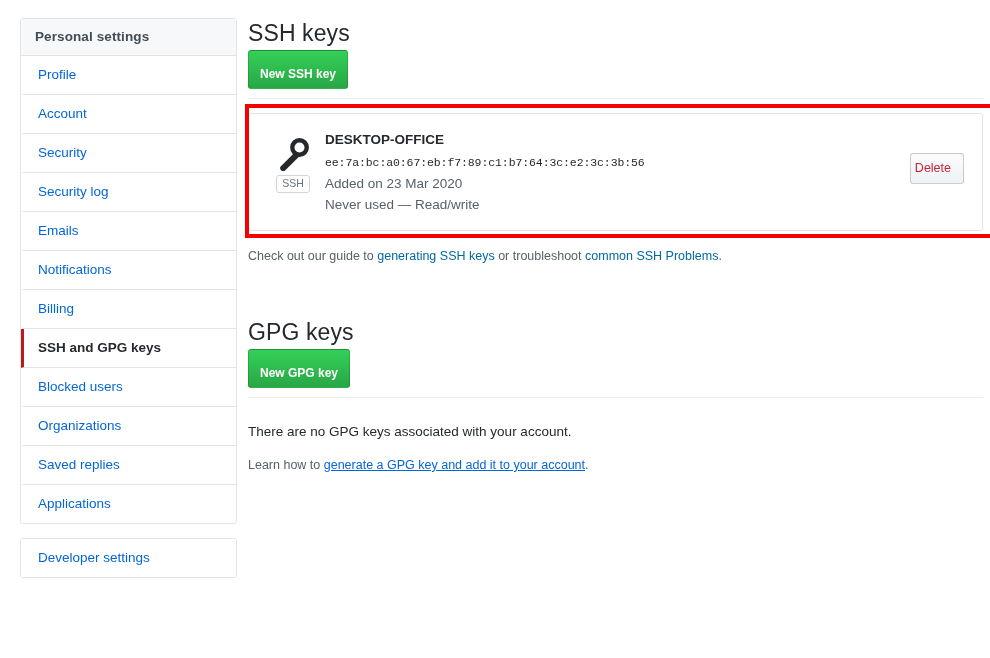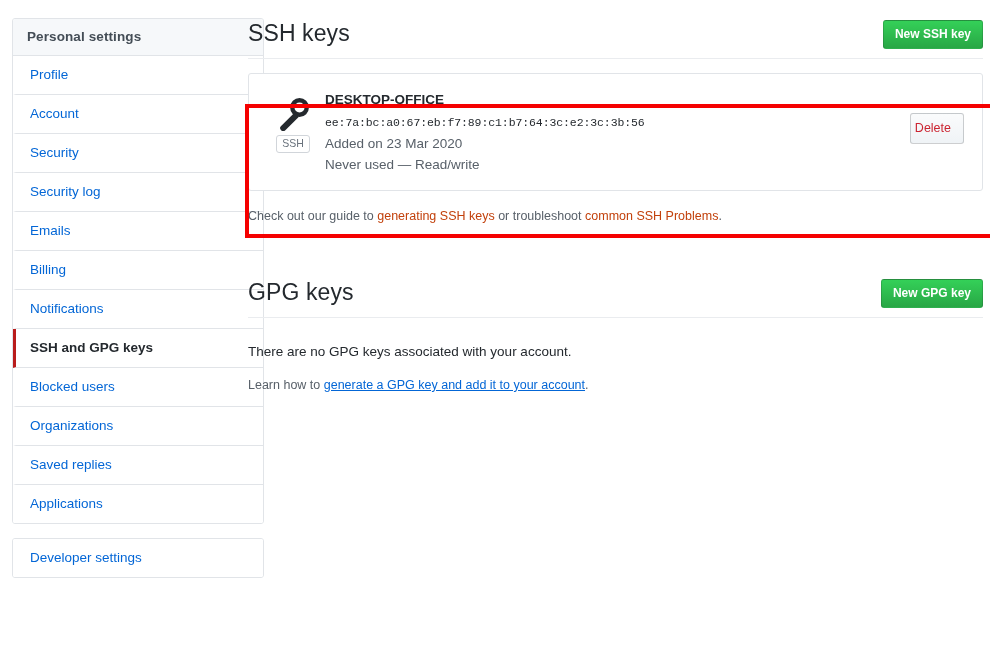--- a/index.html
+++ b/index.html
@@ -10,22 +10,22 @@
     font-family: "Liberation Sans", sans-serif;
     color: #24292e;
     overflow: hidden;
   }
 
   .page { position: relative; width: 990px; height: 658px; }
 
   
   .sidebar {
     position: absolute;
-    left: 12px; top: 18px;
-    width: 252px;
+    left: 20px; top: 18px;
+    width: 217px;
   }
   .nav-card {
     border: 1px solid #e1e4e8;
     border-radius: 3px;
     background: #ffffff;
     overflow: hidden;
   }
   .nav-header {
     background: #f6f8fa;
     padding: 10px 14px 11px 14px;
@@ -66,37 +66,38 @@
     left: 248px; top: 18px;
     width: 735px;
   }
 
   .section-head {
     display: flex;
     align-items: flex-start;
     justify-content: space-between;
     padding-bottom: 9px;
     border-bottom: 1px solid #eaecef;
+    flex-direction: column;
   }
   .section-title {
     font-size: 23px;
     font-weight: 400;
     color: #24292e;
     line-height: 30px;
     margin: 0;
     letter-spacing: .1px;
   }
   .btn-green {
     background: linear-gradient(#34d058, #28a745);
     border: 1px solid rgba(27,31,35,0.18);
     border-radius: 3px;
     color: #ffffff;
     font-size: 12px;
     font-weight: 700;
-    padding: 6px 11px 7px 11px;
+    padding: 16px 11px 7px 11px;
     line-height: 14px;
     cursor: pointer;
     font-family: "Liberation Sans", sans-serif;
     white-space: nowrap;
     margin-top: 2px;
   }
 
   .intro-text {
     font-size: 13.5px;
     color: #24292e;
@@ -178,21 +179,21 @@
     margin-top: 25px;
     margin-right: 4px;
   }
 
   .guide-text {
     font-size: 12.5px;
     color: #586069;
     margin-top: 16px;
     line-height: 18px;
   }
-  a.plain-link { color: #c2410c; text-decoration: none; }
+  a.plain-link { color: #0369a1; text-decoration: none; }
   a.underline-link { color: #0366d6; text-decoration: underline; }
 
   .gpg-section { margin-top: 52px; }
   .gpg-empty {
     font-size: 13.5px;
     color: #24292e;
     margin-top: 24px;
     line-height: 20px;
   }
   .gpg-learn {
@@ -208,22 +209,22 @@
 <div class="page">
 
   <div class="sidebar">
     <div class="nav-card">
       <div class="nav-header">Personal settings</div>
       <a class="nav-item" href="#">Profile</a>
       <a class="nav-item" href="#">Account</a>
       <a class="nav-item" href="#">Security</a>
       <a class="nav-item" href="#">Security log</a>
       <a class="nav-item" href="#">Emails</a>
+      <a class="nav-item" href="#">Notifications</a>
       <a class="nav-item" href="#">Billing</a>
-      <a class="nav-item" href="#">Notifications</a>
       <a class="nav-item selected" href="#">SSH and GPG keys</a>
       <a class="nav-item" href="#">Blocked users</a>
       <a class="nav-item" href="#">Organizations</a>
       <a class="nav-item" href="#">Saved replies</a>
       <a class="nav-item" href="#">Applications</a>
     </div>
     <div class="nav-card-second">
       <a class="nav-item" href="#">Developer settings</a>
     </div>
   </div>

